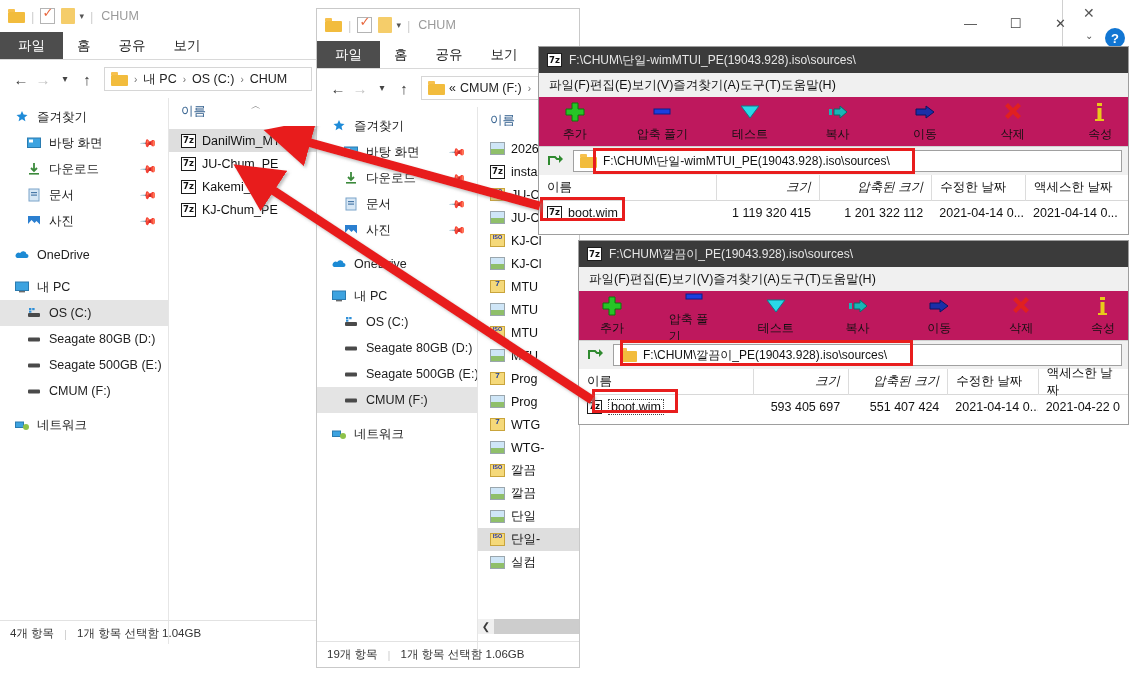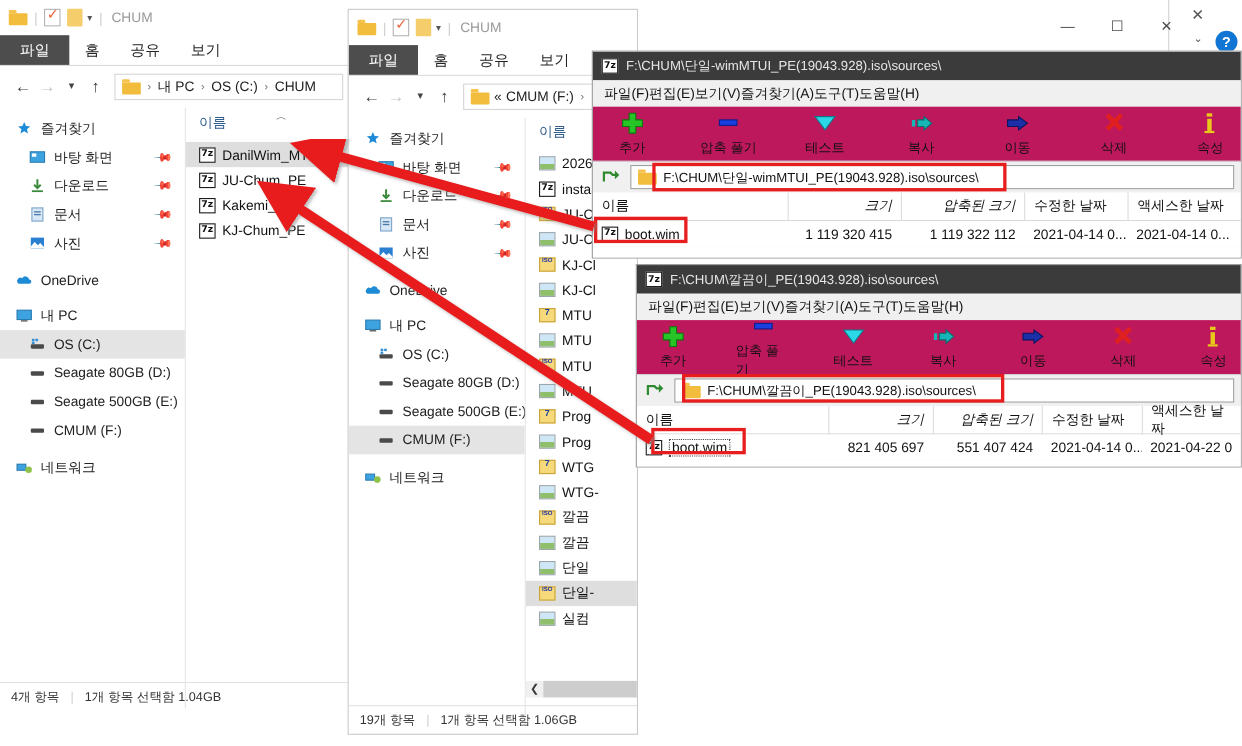--- a/index.html
+++ b/index.html
@@ -805,21 +805,21 @@
       <div class="z-col" style="width:100px">수정한 날짜</div>
       <div class="z-col" style="width:110px">액세스한 날짜</div>
     </div>
     <div class="z-rows">
       <div class="z-row">
         <div class="z-cell" style="width:190px">
           <span class="ico7z">7z</span>
           <span>boot.wim</span>
         </div>
         <div class="z-cell r" style="width:110px">1 119 320 415</div>
-        <div class="z-cell r" style="width:120px">1 119 322 112</div>
+        <div class="z-cell r" style="width:120px">1 201 322 112</div>
         <div class="z-cell" style="width:100px">2021-04-14 0...</div>
         <div class="z-cell" style="width:110px">2021-04-14 0...</div>
       </div>
     </div>
     <div class="z-body-fill" style="height:40px"></div>
   </div>
 
   <div class="redbox" style="left:593px; top:148px; width:322px; height:26px;"></div>
   <div class="redbox" style="left:540px; top:197px; width:85px; height:24px;"></div>
 
@@ -915,21 +915,21 @@
       <div class="z-col r" style="width:110px">압축된 크기</div>
       <div class="z-col" style="width:100px">수정한 날짜</div>
       <div class="z-col" style="width:100px">액세스한 날짜</div>
     </div>
     <div class="z-rows">
       <div class="z-row">
         <div class="z-cell" style="width:195px">
           <span class="ico7z">7z</span>
           <span class="dotted">boot.wim</span>
         </div>
-        <div class="z-cell r" style="width:105px">821 405 697</div>
+        <div class="z-cell r" style="width:105px">593 405 697</div>
         <div class="z-cell r" style="width:110px">551 407 424</div>
         <div class="z-cell" style="width:100px">2021-04-14 0...</div>
         <div class="z-cell" style="width:100px">2021-04-22 0</div>
       </div>
     </div>
     <div class="z-body-fill" style="height:40px"></div>
   </div>
 
   <div class="redbox" style="left:620px; top:340px; width:293px; height:26px;"></div>
   <div class="redbox" style="left:592px; top:389px; width:86px; height:24px;"></div>

